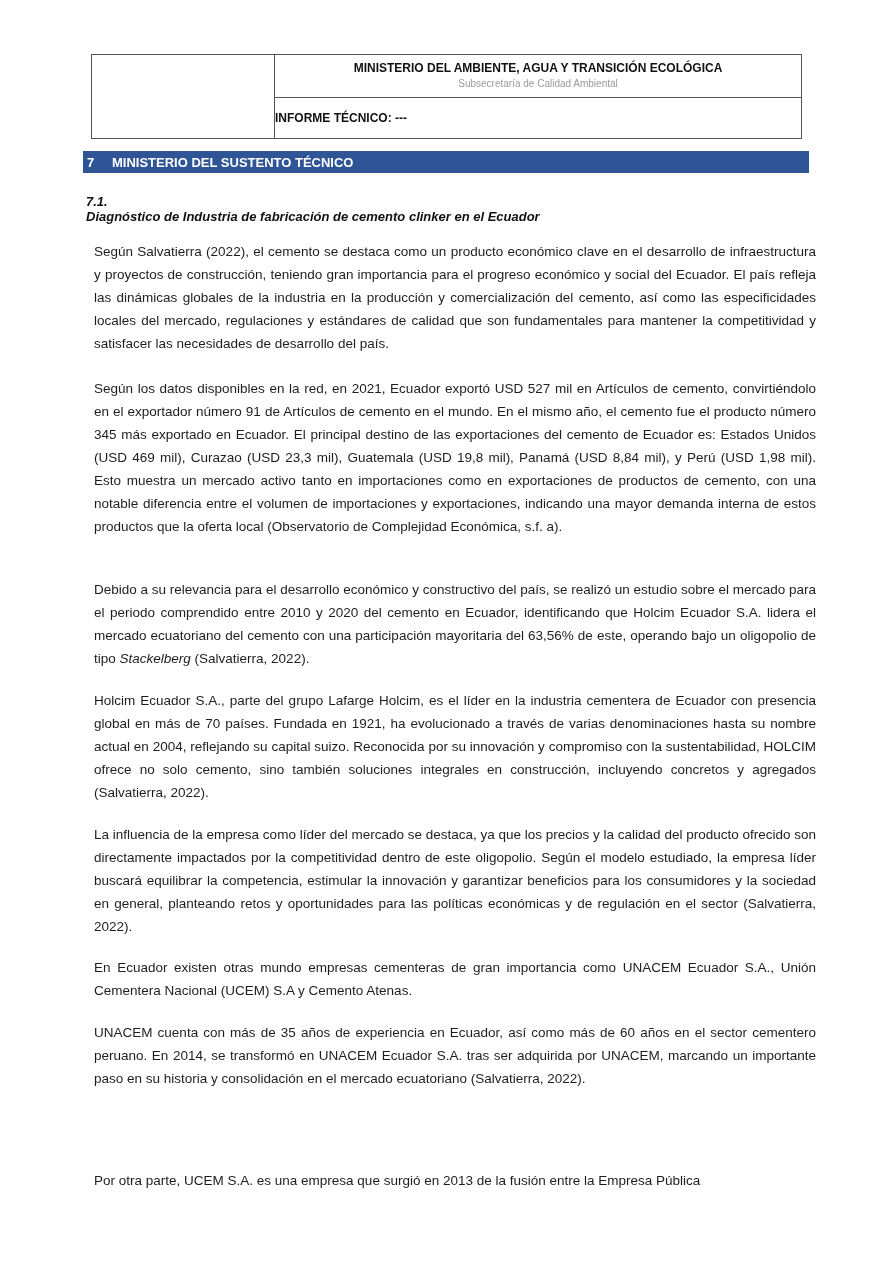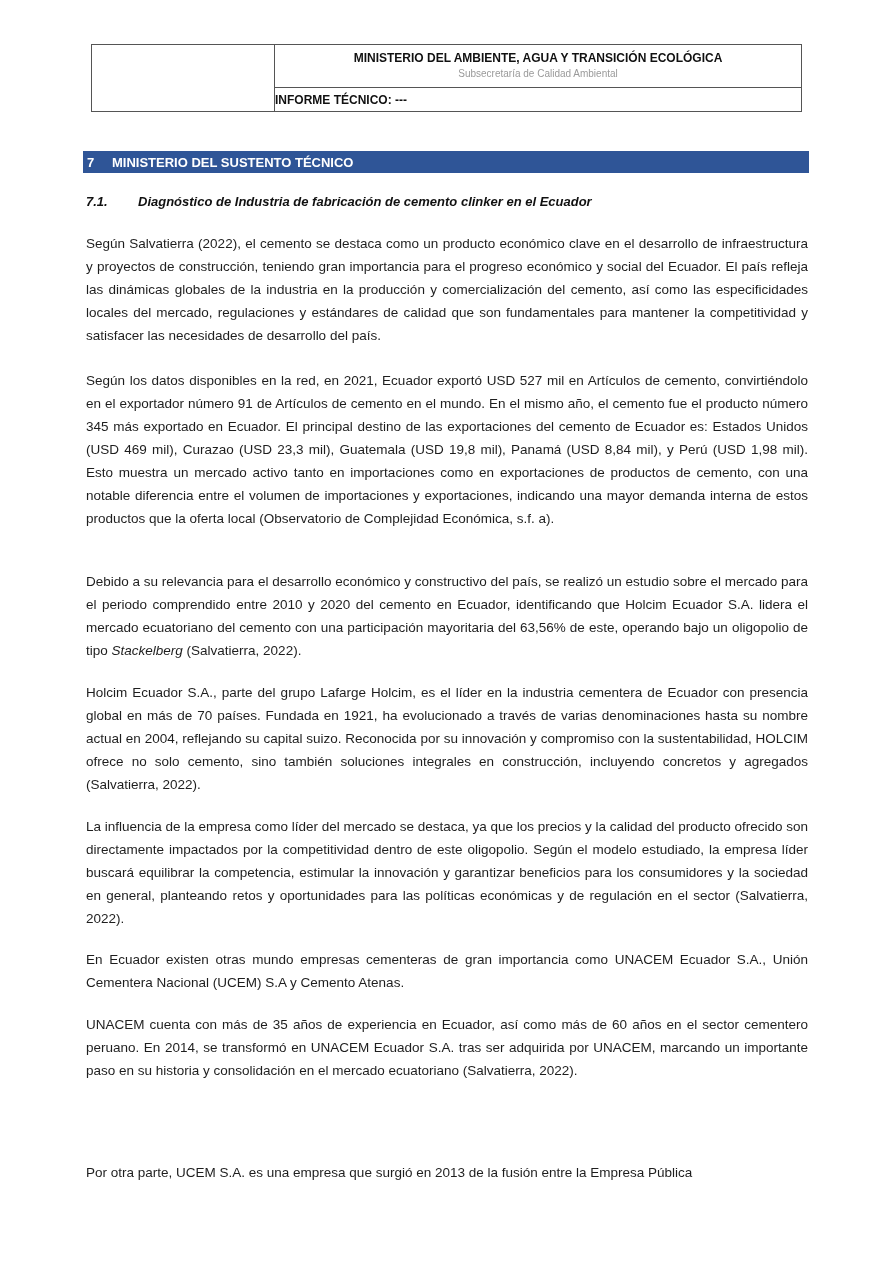--- a/index.html
+++ b/index.html
@@ -1,36 +1,36 @@
 <!DOCTYPE html>
 <html><head>
 <meta charset="utf-8">
 <style>
   html, body { margin: 0; padding: 0; background: #ffffff; }
   body { width: 892px; height: 1263px; position: relative; overflow: hidden;
          font-family: "Liberation Sans", sans-serif; color: #1a1a1a; }
-  .header-table { position: absolute; left: 91px; top: 44px; width: 711px; height: 68px;
+  .header-table { position: absolute; left: 91px; top: 54px; width: 711px; height: 85px;
                   border: 1px solid #555; box-sizing: border-box; display: flex; }
   .header-logo-cell { width: 183px; border-right: 1px solid #555; box-sizing: border-box; }
   .header-right { flex: 1; display: flex; flex-direction: column; }
   .header-top { height: 43px; border-bottom: 1px solid #555; box-sizing: border-box;
                 display: flex; flex-direction: column; align-items: center; justify-content: center; }
   .ministry { font-size: 12px; font-weight: bold; letter-spacing: 0; color: #111; line-height: 15px; }
   .subsecretaria { font-size: 10px; color: #9a9a9a; line-height: 15px; }
   .header-bottom { flex: 1; display: flex; align-items: center; justify-content: flex-start; }
   .informe { font-size: 12px; font-weight: bold; color: #111; }
   .section-bar { position: absolute; left: 83px; top: 151px; width: 726px; height: 22px;
                  background: #2f5597; color: #ffffff; font-weight: bold; font-size: 13px;
                  display: flex; align-items: center; box-sizing: border-box; padding-left: 4px; }
   .section-bar .num { width: 25px; }
   .subsection { position: absolute; left: 86px; top: 194px; font-size: 13px; font-weight: bold;
-                font-style: italic; display: flex; color: #111; }
+                font-style: italic; display: flex; color: #111; flex-direction: column; }
   .subsection .num { width: 52px; }
   .para { position: absolute; left: 86px; width: 722px; font-size: 13.5px; line-height: 23px;
-          text-align: justify; color: #1e1e1e; margin: 0; }
+          text-align: justify; color: #1e1e1e; margin: 8px; }
   .para i { font-style: italic; }
 </style>
 </head>
 <body>
 
 <div class="header-table">
   <div class="header-logo-cell"></div>
   <div class="header-right">
     <div class="header-top">
       <div class="ministry">MINISTERIO DEL AMBIENTE, AGUA Y TRANSICIÓN ECOLÓGICA</div>

